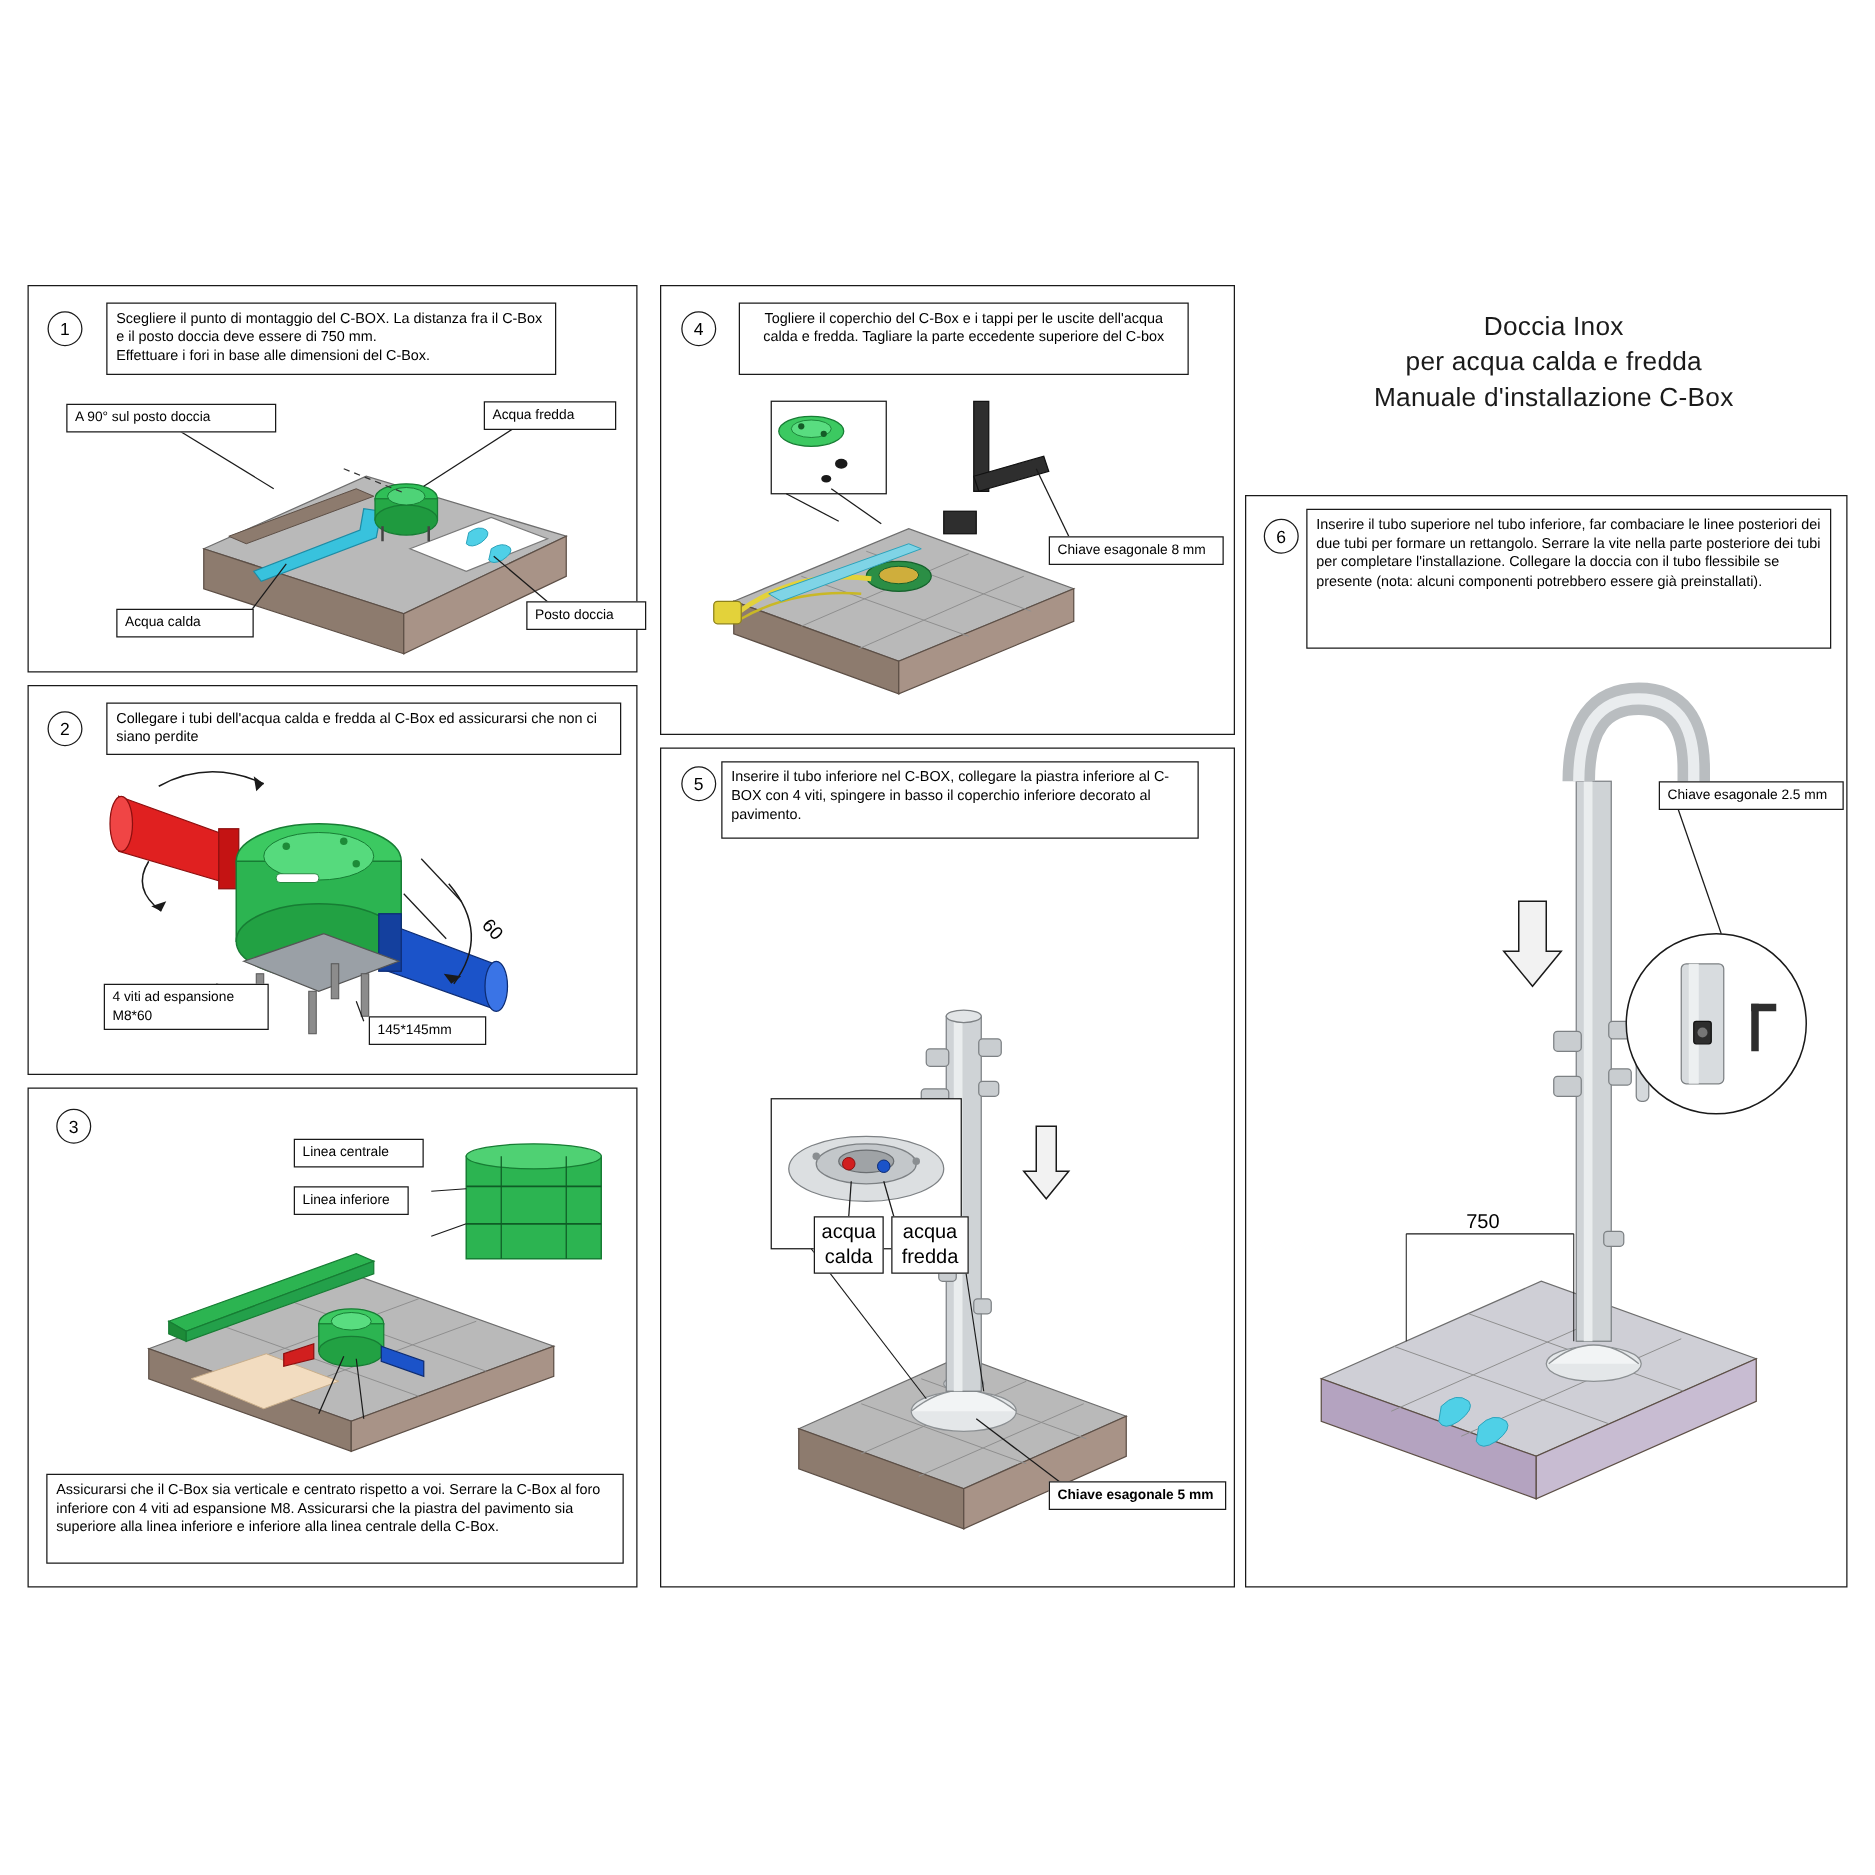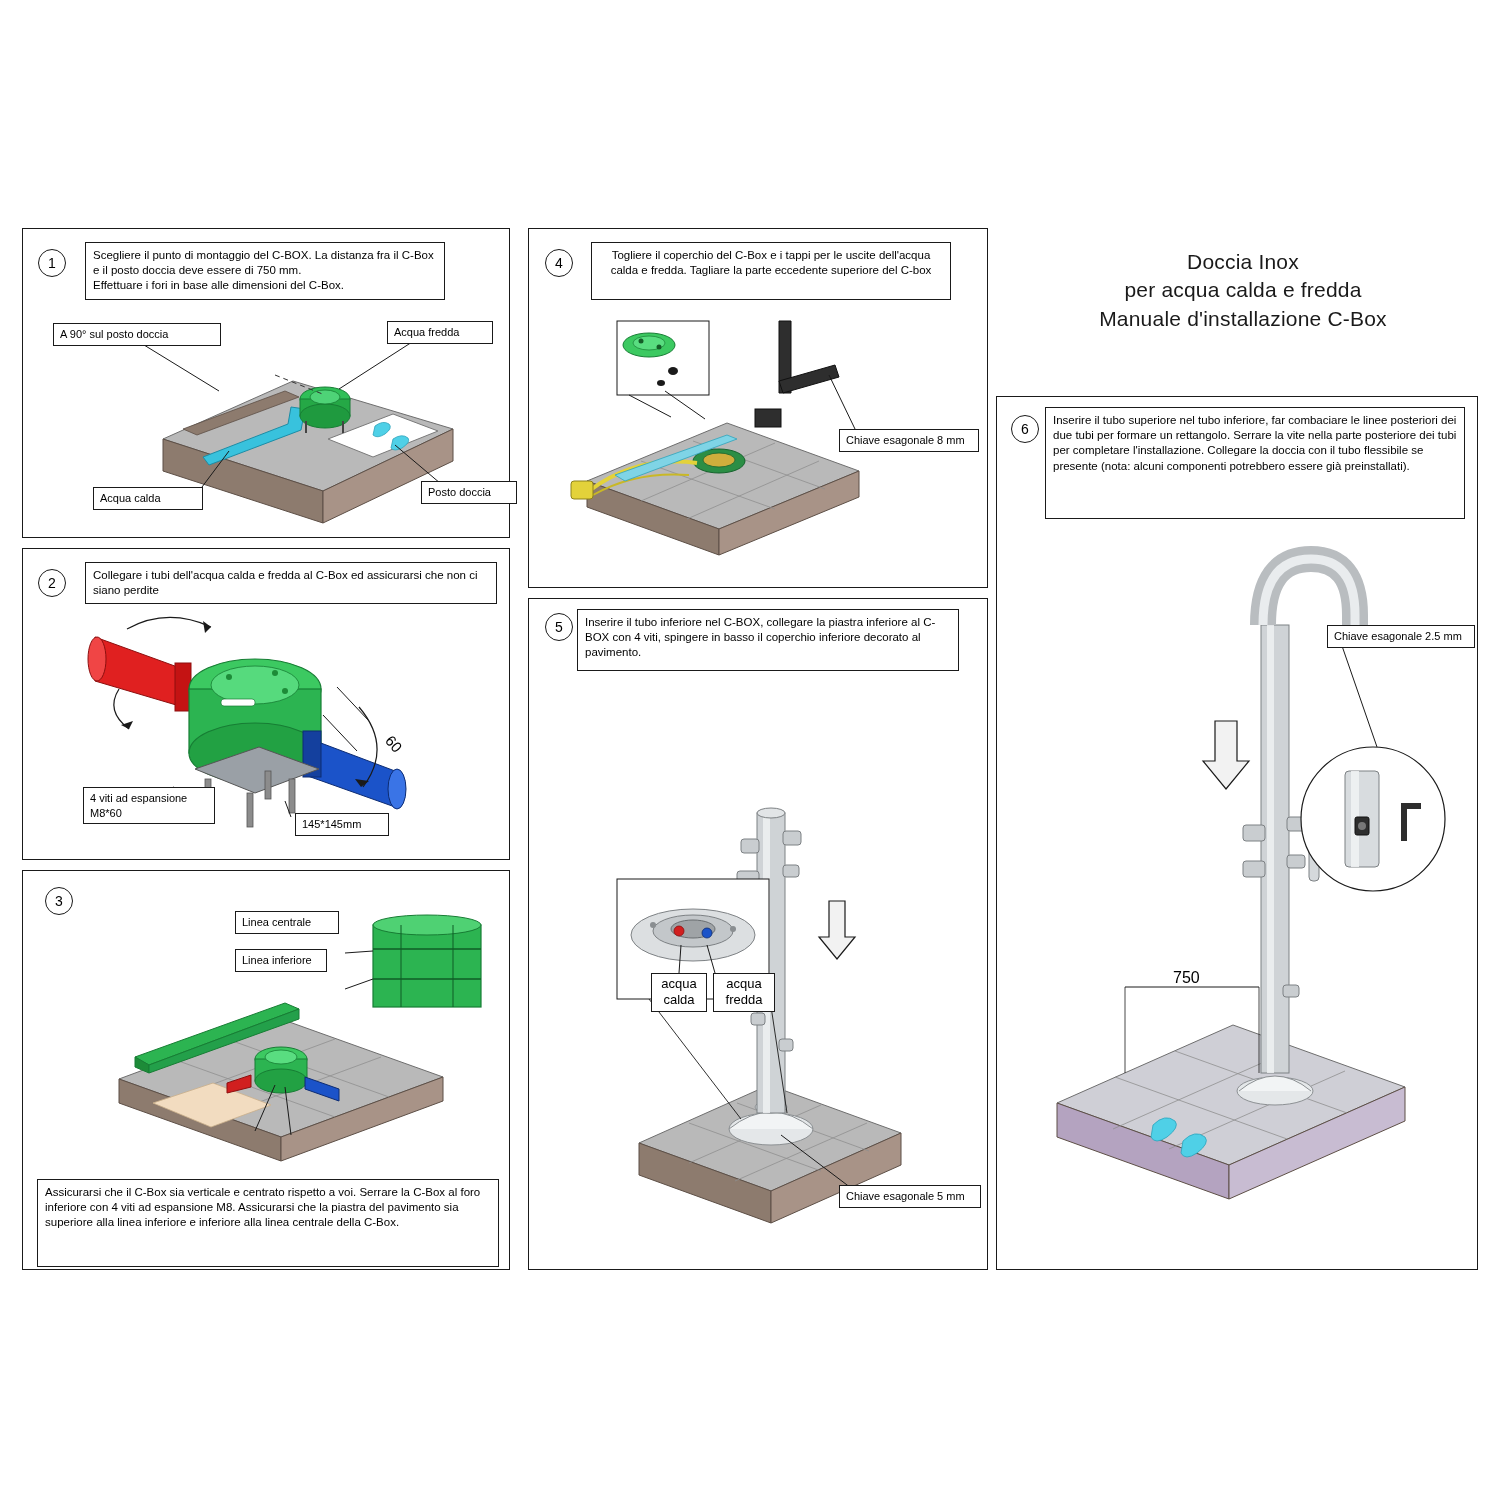--- a/index.html
+++ b/index.html
@@ -48,21 +48,21 @@
     position: absolute;
     border: 1.1px solid #1a1a1a;
     background: #fff;
     box-sizing: border-box;
     font-size: 11.5px;
     line-height: 1.32;
     padding: 5px 7px;
     color: #000;
   }
   .callout.small { font-size: 11px; padding: 3px 6px; }
-  .callout.tiny  { font-size: 13px; padding: 2px 5px; text-align:center;}
+  .callout.tiny  { font-size: 16px; padding: 2px 5px; text-align:center;}
 
   .plain-text {
     position: absolute;
     font-size: 11.5px;
     line-height: 1.35;
     color: #000;
   }
 
   
   .title-block {
@@ -222,21 +222,21 @@
 
       <polygon points="228,168 204,176 204,186 228,180" fill="#d11f1f" stroke="#8d0f0f" stroke-width="1"></polygon>
 
       <line x1="232" y1="224" x2="252" y2="178" stroke="#1a1a1a" stroke-width="1"></line>
       <line x1="268" y1="228" x2="262" y2="180" stroke="#1a1a1a" stroke-width="1"></line>
     </svg>
 
     <div class="callout small" style="left:212px; top:40px; width:104px;">Linea centrale</div>
     <div class="callout small" style="left:212px; top:78px; width:92px;">Linea inferiore</div>
 
-    <div class="callout" style="left:14px; top:308px; width:462px; height:88px;">Assicurarsi che il C-Box sia verticale e centrato rispetto a voi. Serrare la C-Box al foro inferiore con 4 viti ad espansione M8. Assicurarsi che la piastra del pavimento sia superiore alla linea inferiore e inferiore alla linea centrale della C-Box.</div>
+    <div class="callout" style="left:14px; top:308px; width:462px; height:72px;">Assicurarsi che il C-Box sia verticale e centrato rispetto a voi. Serrare la C-Box al foro inferiore con 4 viti ad espansione M8. Assicurarsi che la piastra del pavimento sia superiore alla linea inferiore e inferiore alla linea centrale della C-Box.</div>
   </div>
 
   <div class="panel" style="left:528px; top:228px; width:460px; height:360px;">
 
     <div class="step-num" style="left:16px; top:20px;">4</div>
 
     <div class="callout" style="left:62px; top:13px; width:360px; height:58px;text-align:center;">Togliere il coperchio del C-Box e i tappi per le uscite dell'acqua calda e fredda. Tagliare la parte eccedente superiore del C-box</div>
 
     <svg width="458" height="268" style="position:absolute; left:0; top:84px;">
 
@@ -326,21 +326,21 @@
       <line x1="120" y1="316" x2="212" y2="436" stroke="#1a1a1a" stroke-width="0.9"></line>
 
       <line x1="252" y1="452" x2="326" y2="508" stroke="#1a1a1a" stroke-width="1"></line>
     </svg>
 
     <div class="callout tiny" style="left:122px; top:374px; width:56px; white-space:pre-line; line-height:1.25;">acqua
 calda</div>
     <div class="callout tiny" style="left:184px; top:374px; width:62px; white-space:pre-line; line-height:1.25;">acqua
 fredda</div>
 
-    <div class="callout small" style="left:310px; top:586px; width:142px;">Chiave esagonale 5 mm</div>
+    <div class="callout small" style="left:310px; top:586px; width:142px;font-weight:bold;">Chiave esagonale 5 mm</div>
   </div>
 
   <div class="title-block" style="left:1006px; top:248px; width:474px;">
     <div>Doccia Inox</div>
     <div>per acqua calda e fredda</div>
     <div>Manuale d'installazione C-Box</div>
   </div>
 
   <div class="panel" style="left:996px; top:396px; width:482px; height:874px;">
 

